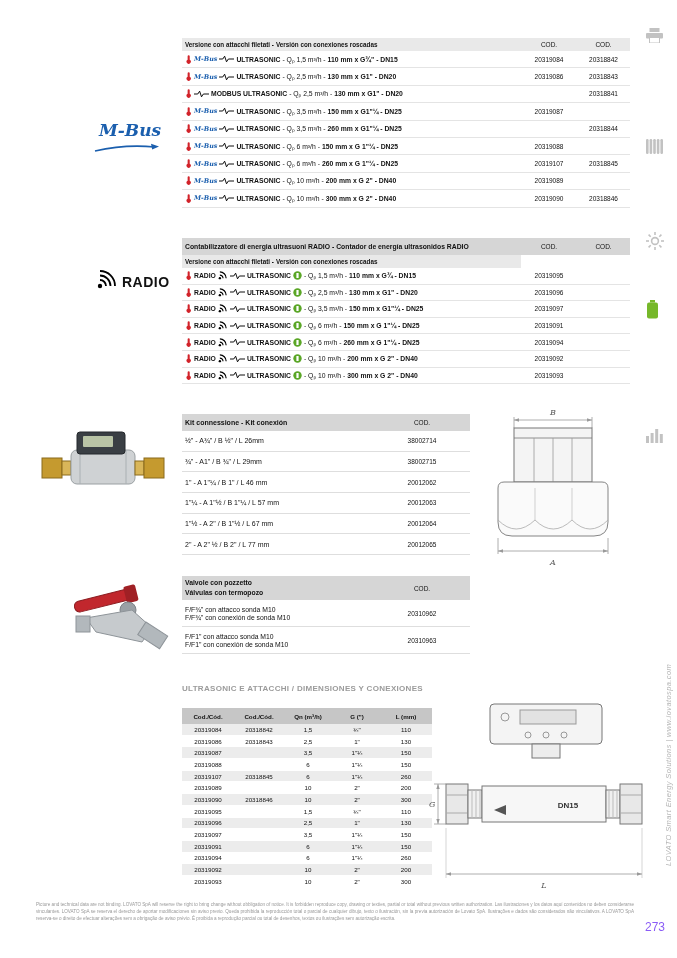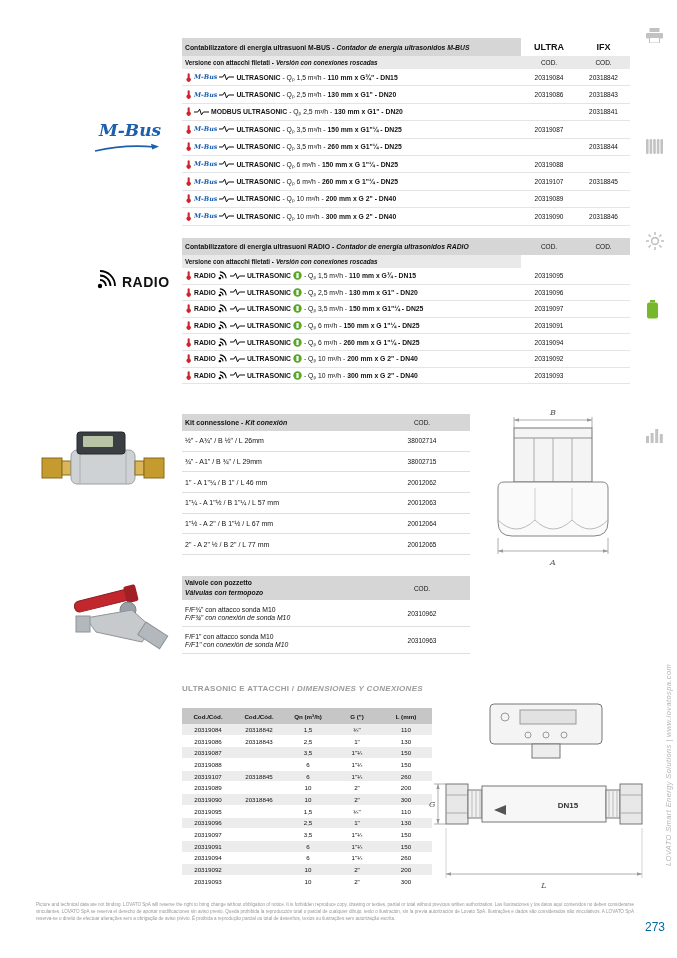--- a/index.html
+++ b/index.html
@@ -1,20 +1,20 @@
 <!DOCTYPE html>
 <html><head>
 <meta charset="utf-8">
 <style>
   *{margin:0;padding:0;box-sizing:border-box}
   html,body{background:#fff}
   body{width:677px;height:958px;position:relative;overflow:hidden;
        font-family:"Liberation Sans",sans-serif;color:#111}
   .b{font-weight:bold}
-  .i{font-style:italic}
+  .i{}
 
   
   .tbl{position:absolute;font-size:6.8px}
   .thead1,.thead2,.trow{display:flex;align-items:stretch}
   .c-desc{flex:1;display:flex;align-items:center;gap:2px;padding:0 3px;
           white-space:nowrap;overflow:hidden}
   .c-code{width:56px;display:flex;align-items:center;justify-content:center;
           text-align:center;font-size:6.5px}
   .c-code.last{width:53px}
   .bar{background:#d6d6d6}
@@ -77,21 +77,21 @@
   .drawing2{position:absolute;left:428px;top:698px}
   .dimtext{font-family:"DejaVu Serif",serif;font-style:italic;font-size:8px;fill:#555}
   .dntext{font-size:8px;font-weight:bold;fill:#333;font-family:"Liberation Sans",sans-serif}
 
   
   .side-icon{position:absolute;left:646px}
   .side-text{position:absolute;right:4px;top:596px;height:270px;
              writing-mode:vertical-rl;transform:rotate(180deg);
              font-size:7.5px;font-style:italic;color:#b5b5b5;letter-spacing:.4px;
              display:flex;align-items:center}
-  .page-num{position:absolute;right:12px;top:920px;font-size:12px;color:#0369a1}
+  .page-num{position:absolute;right:12px;top:920px;font-size:12px;color:#8b5cf6}
 
   .footer{position:absolute;left:36px;top:902px;width:598px;font-size:4.6px;
           color:#999;line-height:1.5;text-align:justify}
 </style>
 </head>
 <body>
 
 <div class="mbus-logo">
   <div class="mbus-text">M-Bus</div>
   <svg width="74" height="10" viewBox="0 0 74 10">
@@ -125,28 +125,20 @@
     <rect x="8" y="22" width="58" height="11" rx="5" fill="#c1272d" stroke="#8c1d21"></rect>
     <rect x="60" y="19" width="12" height="17" rx="2" fill="#a02025"></rect>
   </g>
   <circle cx="62" cy="40" r="8" fill="#9aa0a5" stroke="#7d8388"></circle>
   <path d="M20 48 L66 40 L86 58 L76 72 L30 62 Z" fill="#c6cacd" stroke="#8e9499"></path>
   <rect x="10" y="46" width="14" height="16" fill="#b2b8bc" stroke="#8e9499"></rect>
   <rect x="74" y="58" width="26" height="15" transform="rotate(33 87 65)" fill="#b2b8bc" stroke="#8e9499"></rect>
 </svg>
 
 <div class="tbl mbus-tbl">
-  <div class="thead1">
-    <div class="c-desc">
-      <span class="b">Contabilizzatore di energia ultrasuoni M-BUS - </span>
-      <span class="b i">Contador de energía ultrasonidos M-BUS</span>
-    </div>
-    <div class="c-code series">ULTRA</div>
-    <div class="c-code last series">IFX</div>
-  </div>
   <div class="thead2">
     <div class="c-desc bar2">
       <span class="b">Versione con attacchi filetati - </span>
       <span class="b i">Versión con conexiones roscadas</span>
     </div>
     <div class="c-code bar2">COD.</div>
     <div class="c-code last bar2">COD.</div>
   </div>
   <div class="tbody">
 

